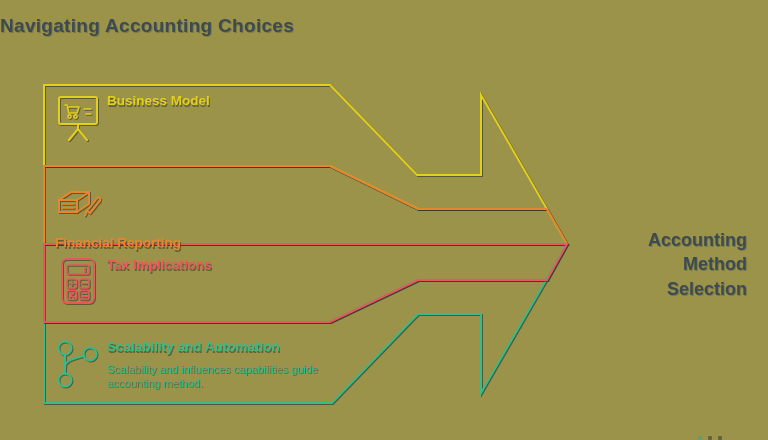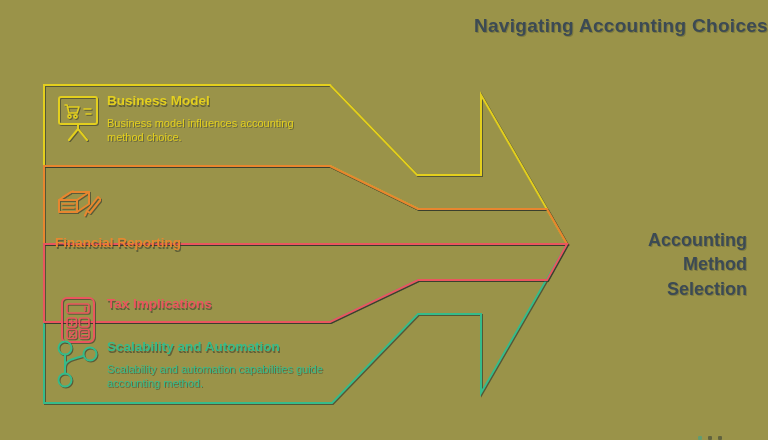--- a/index.html
+++ b/index.html
@@ -5,21 +5,21 @@
   html,body { margin:0; padding:0; }
   body {
     width:768px; height:440px;
     background:#9a9349;
     font-family:"Liberation Sans", sans-serif;
     position:relative; overflow:hidden;
   }
 
   .page-title {
     position:absolute; top:15px; left:0; width:768px;
-    text-align:right;
+    text-align:left;
     font-size:19px; font-weight:bold; letter-spacing:.3px;
     color:#3c4a54;
     text-shadow:1px 1px 0 rgba(35,42,38,.25);
   }
 
   #arrow-canvas { position:absolute; left:0; top:0; }
   #arrow-canvas path.band-shape {
     fill:none; stroke-width:2; stroke-linejoin:miter;
     filter:drop-shadow(1px 1.5px 0 rgba(40,46,42,.6));
   }
@@ -47,21 +47,21 @@
     font-size:13.5px; font-weight:bold; margin:0 0 8px 0;
     text-shadow:1px 1.5px 0 rgba(40,46,42,.5);
   }
   .band-desc {
     font-size:11px; line-height:1.3; white-space:pre-line;
     text-shadow:1px 1px 0 rgba(40,46,42,.45);
   }
 
   .c-yellow { color:#e3cf1e; }
   .c-orange { color:#e7862f;flex-direction:column; }
-  .c-red    { color:#e9565e;margin-top:39px; }
+  .c-red    { color:#e9565e; }
   .c-green  { color:#36bb8a; }
 
   #band-item-0 { top:92px; }
   #band-item-1 { top:178px; }
   #band-item-2 { top:256px; }
   #band-item-3 { top:338px;align-items:center; }
 
   .outcome-label {
     position:absolute; left:587px; top:228px; width:160px;
     font-size:18px; font-weight:bold; line-height:1.35;
@@ -97,22 +97,20 @@
       <rect x="4" y="5" width="38" height="27" rx="2"></rect>
       <path class="thin" d="M10,13 h2 l2,8 h8 l2,-6 h-11"></path>
       <circle class="thin" cx="14.5" cy="24.5" r="1.6"></circle>
       <circle class="thin" cx="20.5" cy="24.5" r="1.6"></circle>
       <path class="thin" d="M29,17 h7 M31,22 h5"></path>
       <path d="M23,32 v5 M23,37 l-9,11 M23,37 l9,11"></path>
     </svg>
   </span>
   <div class="band-text">
     <div class="band-title">Business Model</div>
-    <div class="band-desc">Business model influences accounting
-method choice.</div>
   </div>
 </div>
 
 <div class="band-item c-orange" id="band-item-1">
   <span class="band-icon">
     <svg viewBox="0 0 46 50">
       <path d="M4,22 L16,14 H34 L22,22 Z"></path>
       <rect x="4" y="22" width="18" height="12"></rect>
       <path d="M22,34 L34,26 V14"></path>
       <path class="thin" d="M7,26 h12 M7,30 h12 M8,19 l10,-6"></path>
@@ -150,21 +148,21 @@
     <svg viewBox="0 0 46 50">
       <circle cx="10" cy="9" r="6.5"></circle>
       <circle cx="35" cy="15" r="6.5"></circle>
       <circle cx="10" cy="41" r="6.5"></circle>
       <path d="M10,15.5 V34.5"></path>
       <path d="M10,28 C10,21 19,19.5 28.5,17"></path>
     </svg>
   </span>
   <div class="band-text">
     <div class="band-title">Scalability and Automation</div>
-    <div class="band-desc">Scalability and automation capabilities guide
+    <div class="band-desc">Scalability and influences capabilities guide
 accounting method.</div>
   </div>
 </div>
 
 <div class="outcome-label">Accounting Method
 Selection</div>
 
 <div class="watermark-fragment">
   <i class="wm-teal"></i>
     <i class="wm-dark"></i>

